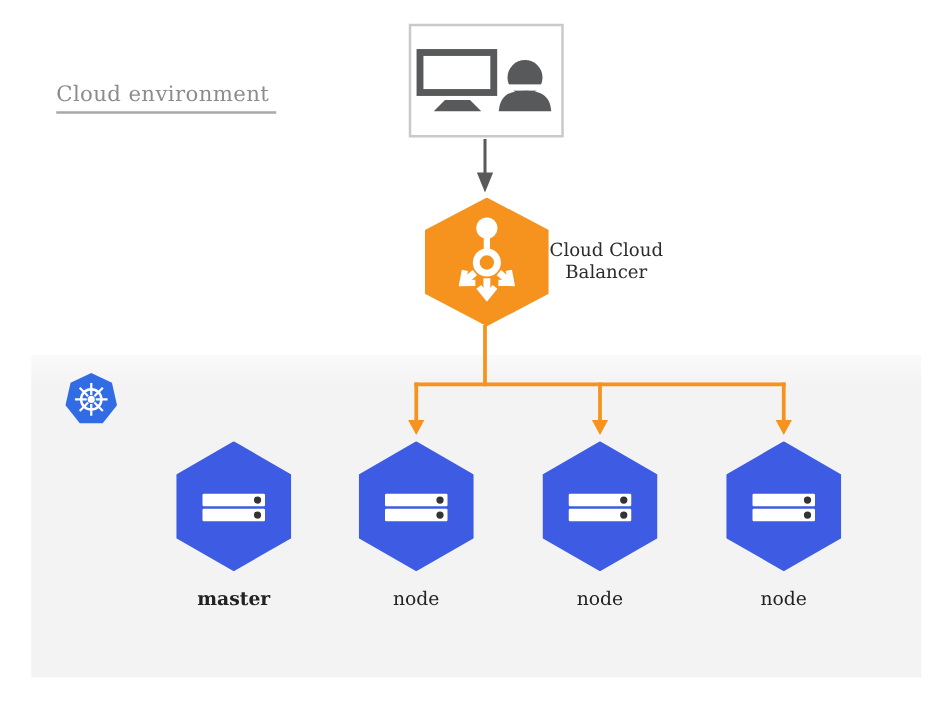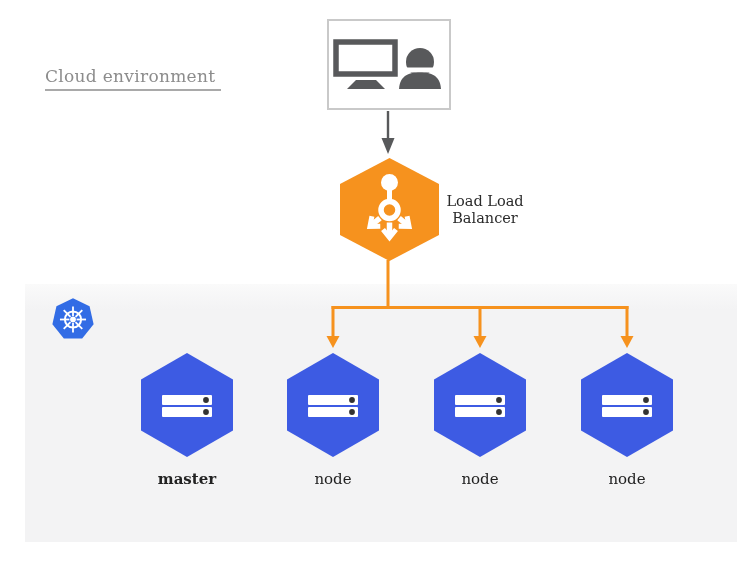--- a/index.html
+++ b/index.html
@@ -124,21 +124,21 @@
         <line x1="0" y1="12.5" x2="0" y2="22" stroke-width="5.5"></line>
         <polyline points="-6.5,17.5 0,25.5 6.5,17.5" stroke-width="5"></polyline>
       </g>
       <g transform="rotate(-50)">
         <line x1="0" y1="12.5" x2="0" y2="22" stroke-width="5.5"></line>
         <polyline points="-6.5,17.5 0,25.5 6.5,17.5" stroke-width="5"></polyline>
       </g>
     </g>
   </svg>
 
-  <div class="abs lb-label">Load Load Balancer</div>
+  <div class="abs lb-label">Cloud Cloud Balancer</div>
 
   <svg class="abs layer-1" style="left:50px; top:297px;" width="46" height="45" viewBox="-25 -25 50 50">
     <polygon points="0,-23.5 18.4,-14.7 22.9,5.2 10.2,21.2 -10.2,21.2 -22.9,5.2 -18.4,-14.7" fill="#326CE5"></polygon>
     <g stroke="#ffffff">
       <circle cx="0" cy="0" r="9" fill="none" stroke-width="2.2"></circle>
       <circle cx="0" cy="0" r="3.2" fill="#ffffff" stroke="none"></circle>
       <g stroke-width="2">
         <line x1="0" y1="-4" x2="0" y2="-14.5"></line>
         <line x1="0" y1="4" x2="0" y2="14.5"></line>
         <line x1="-4" y1="0" x2="-14.5" y2="0"></line>

